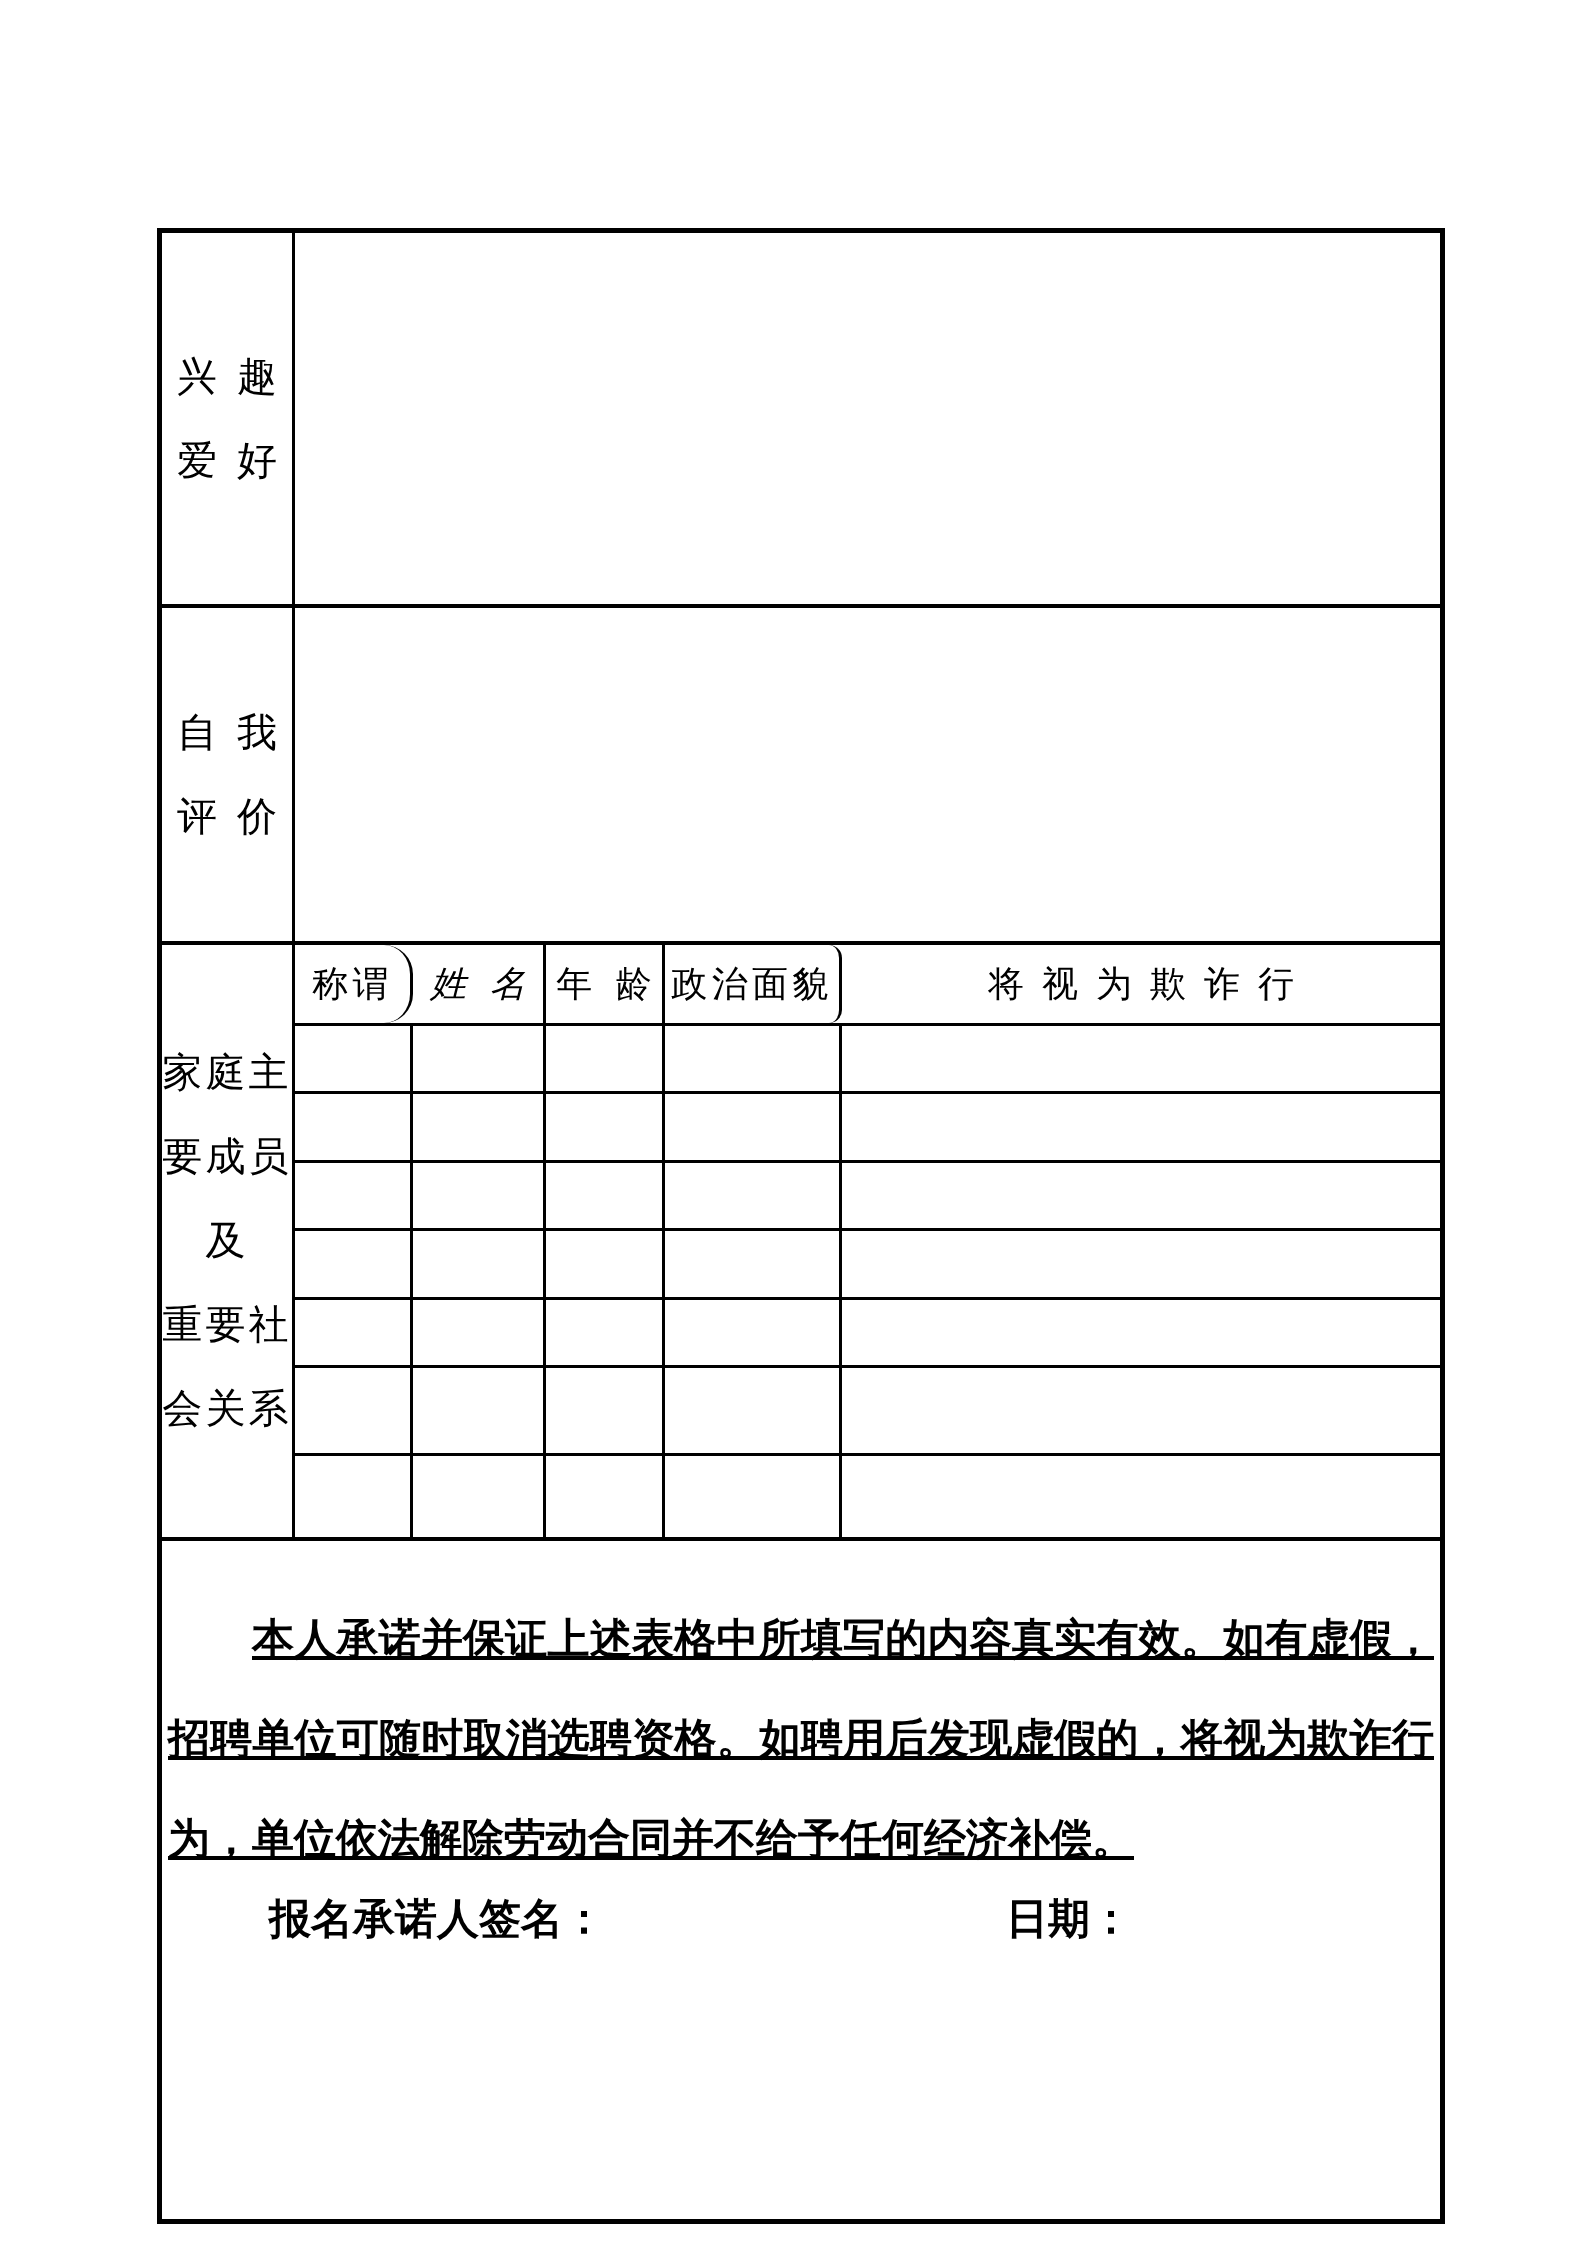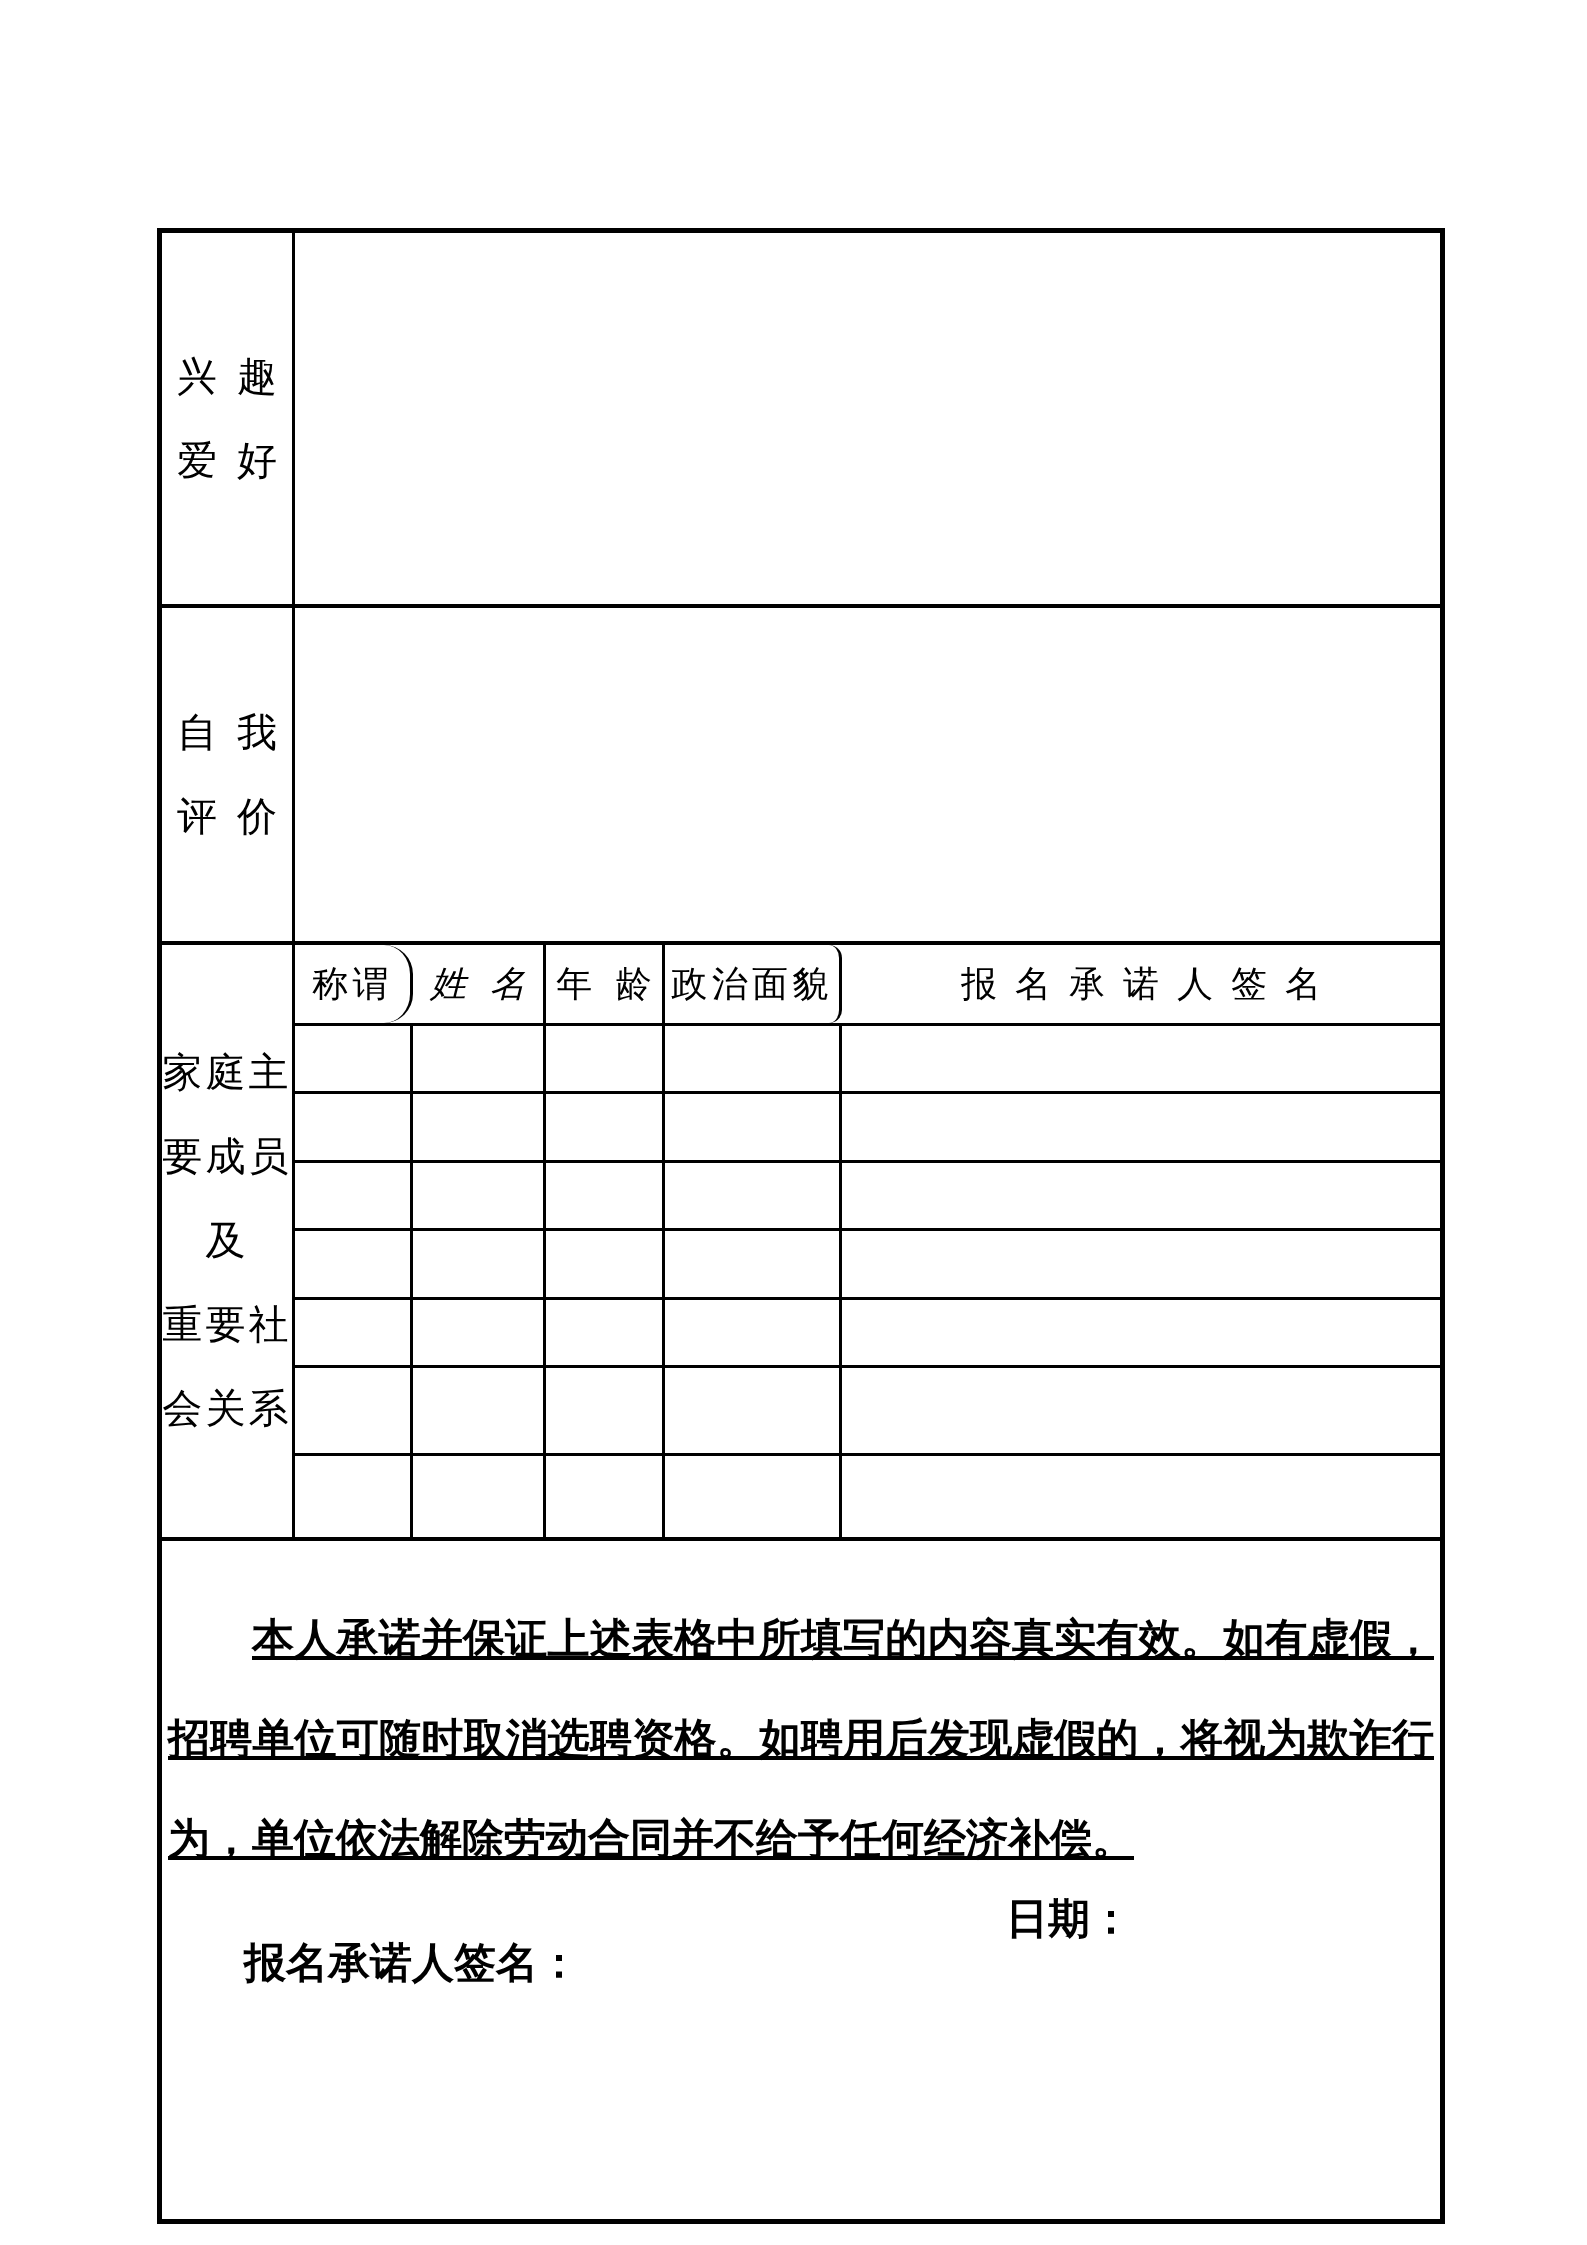--- a/index.html
+++ b/index.html
@@ -73,21 +73,21 @@
     text-align-last:justify;
   }
   .decl-line.first{text-indent:2em;}
   .decl-line.end{text-align:left;text-align-last:left;}
   .sig-row{
     position:absolute;
     left:6px;right:6px;top:348px;
     height:60px;line-height:60px;
     font-size:42px;font-weight:bold;
   }
-  .sig-label{position:absolute;left:76px;white-space:nowrap;margin-top:44px;}
+  .sig-label{position:absolute;left:101px;white-space:nowrap;}
   .date-label{position:absolute;left:838px;white-space:nowrap;}
 </style>
 </head>
 <body>
 
 <div class="form-table">
 
   <div class="main-row row-sep" style="height:375px;">
     <div class="label-cell">
       <div class="label-line ls-wide">兴趣</div>
@@ -111,21 +111,21 @@
       <div class="label-line ls-tight">及</div>
       <div class="label-line ls-tight">重要社</div>
       <div class="label-line ls-tight">会关系</div>
     </div>
     <div class="family-table">
       <div class="family-header">
         <div class="fcell hdr c0">称谓</div>
         <div class="fcell hdr c1">姓名</div>
         <div class="fcell hdr c2">年龄</div>
         <div class="fcell hdr c3">政治面貌</div>
-        <div class="fcell hdr c4">报名承诺人签名</div>
+        <div class="fcell hdr c4">将视为欺诈行</div>
       </div>
       <div id="family-rows-mount" style="display:flex;flex-direction:column;flex:1;">
           <div class="family-row" style="height: 68px;">
             <div class="fcell c0"></div>
             <div class="fcell c1"></div>
             <div class="fcell c2"></div>
             <div class="fcell c3"></div>
             <div class="fcell c4"></div>
           </div>
           <div class="family-row" style="height: 69px;">

